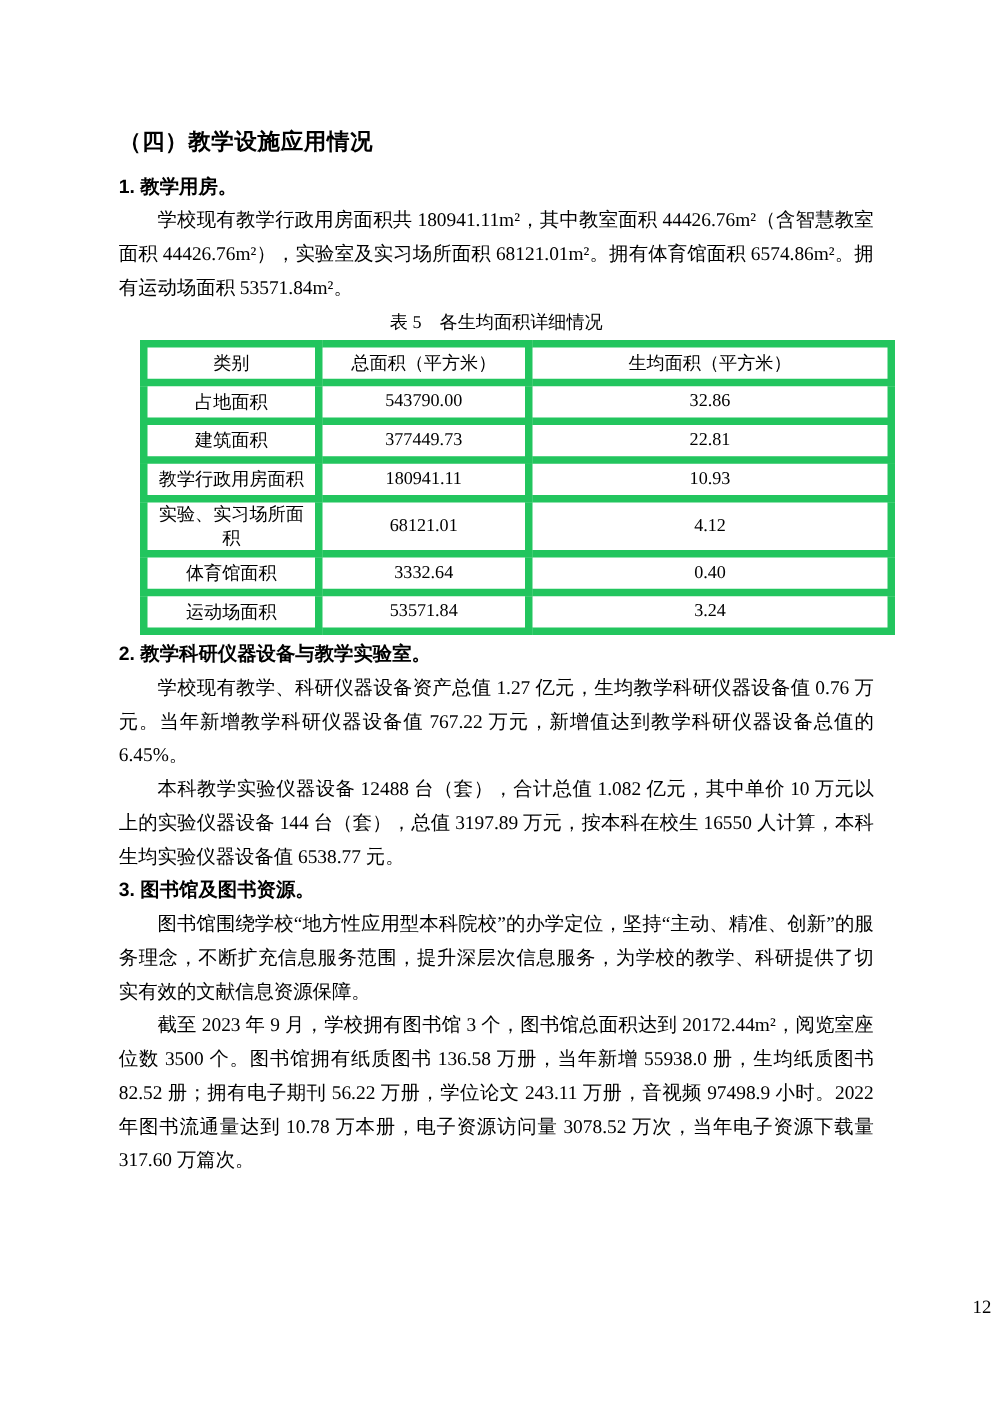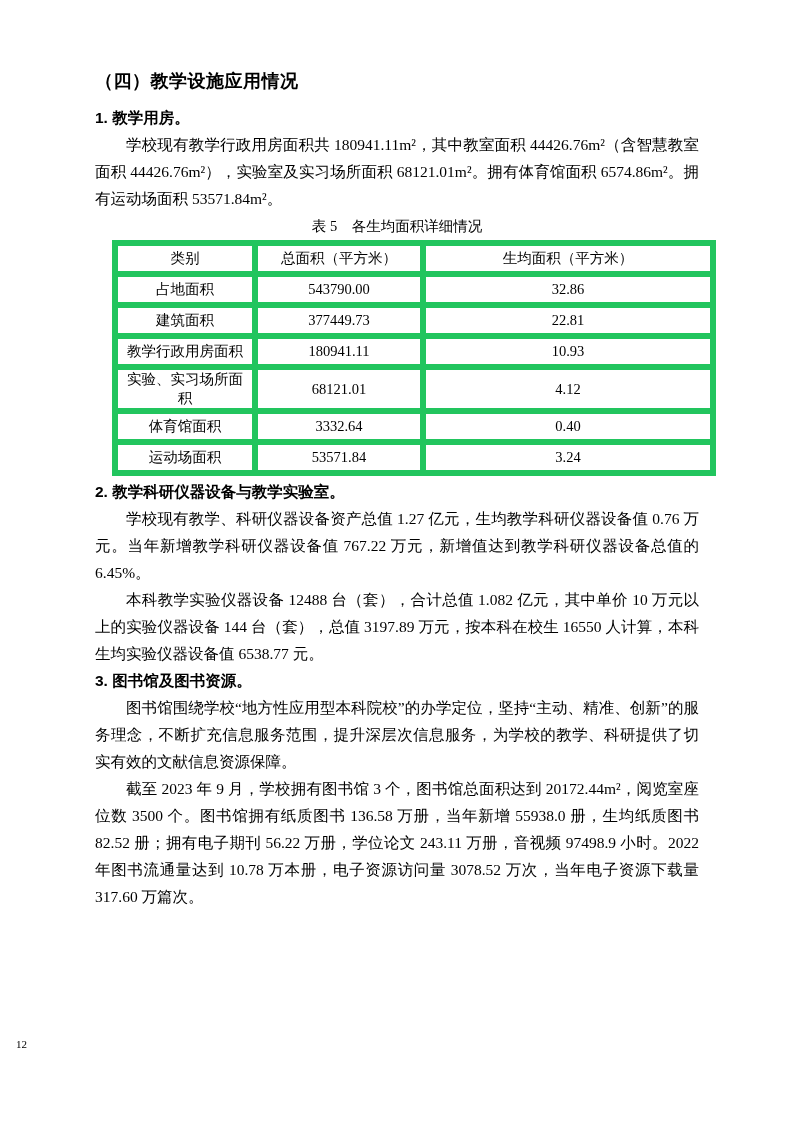--- a/index.html
+++ b/index.html
@@ -4,21 +4,21 @@
 <style>
   html, body { margin: 0; padding: 0; background: #ffffff; }
   .page {
     position: relative;
     width: 793px;
     height: 1122px;
     background: #ffffff;
     color: #000000;
     font-family: "Liberation Serif", "DejaVu Serif", serif;
     box-sizing: border-box;
-    padding: 68px 94px 0 95px;
+    padding: 100px 94px 0 95px;
     overflow: hidden;
   }
   .sec-title {
     font-family: "Liberation Sans", "DejaVu Sans", sans-serif;
     font-weight: bold;
     font-size: 18px;
     line-height: 26px;
     margin: 0 0 10px 0;
     letter-spacing: 0.5px;
   }
@@ -58,22 +58,22 @@
     height: 25px;
     padding: 0 2px;
   }
   .col-cat { width: 130px; }
   .col-total { width: 158px; }
   .col-avg { width: 280px; }
   .page-number {
     position: absolute;
     left: 16px; right: 0;
     top: 1038px;
-    text-align: left;
-    font-size: 11px;
+    text-align: right;
+    font-size: 15px;
     font-family: "Liberation Serif", "DejaVu Serif", serif;
   }
 </style>
 </head>
 <body>
 
 <div class="page">
 
   <h1 class="sec-title">（四）教学设施应用情况</h1>
 

